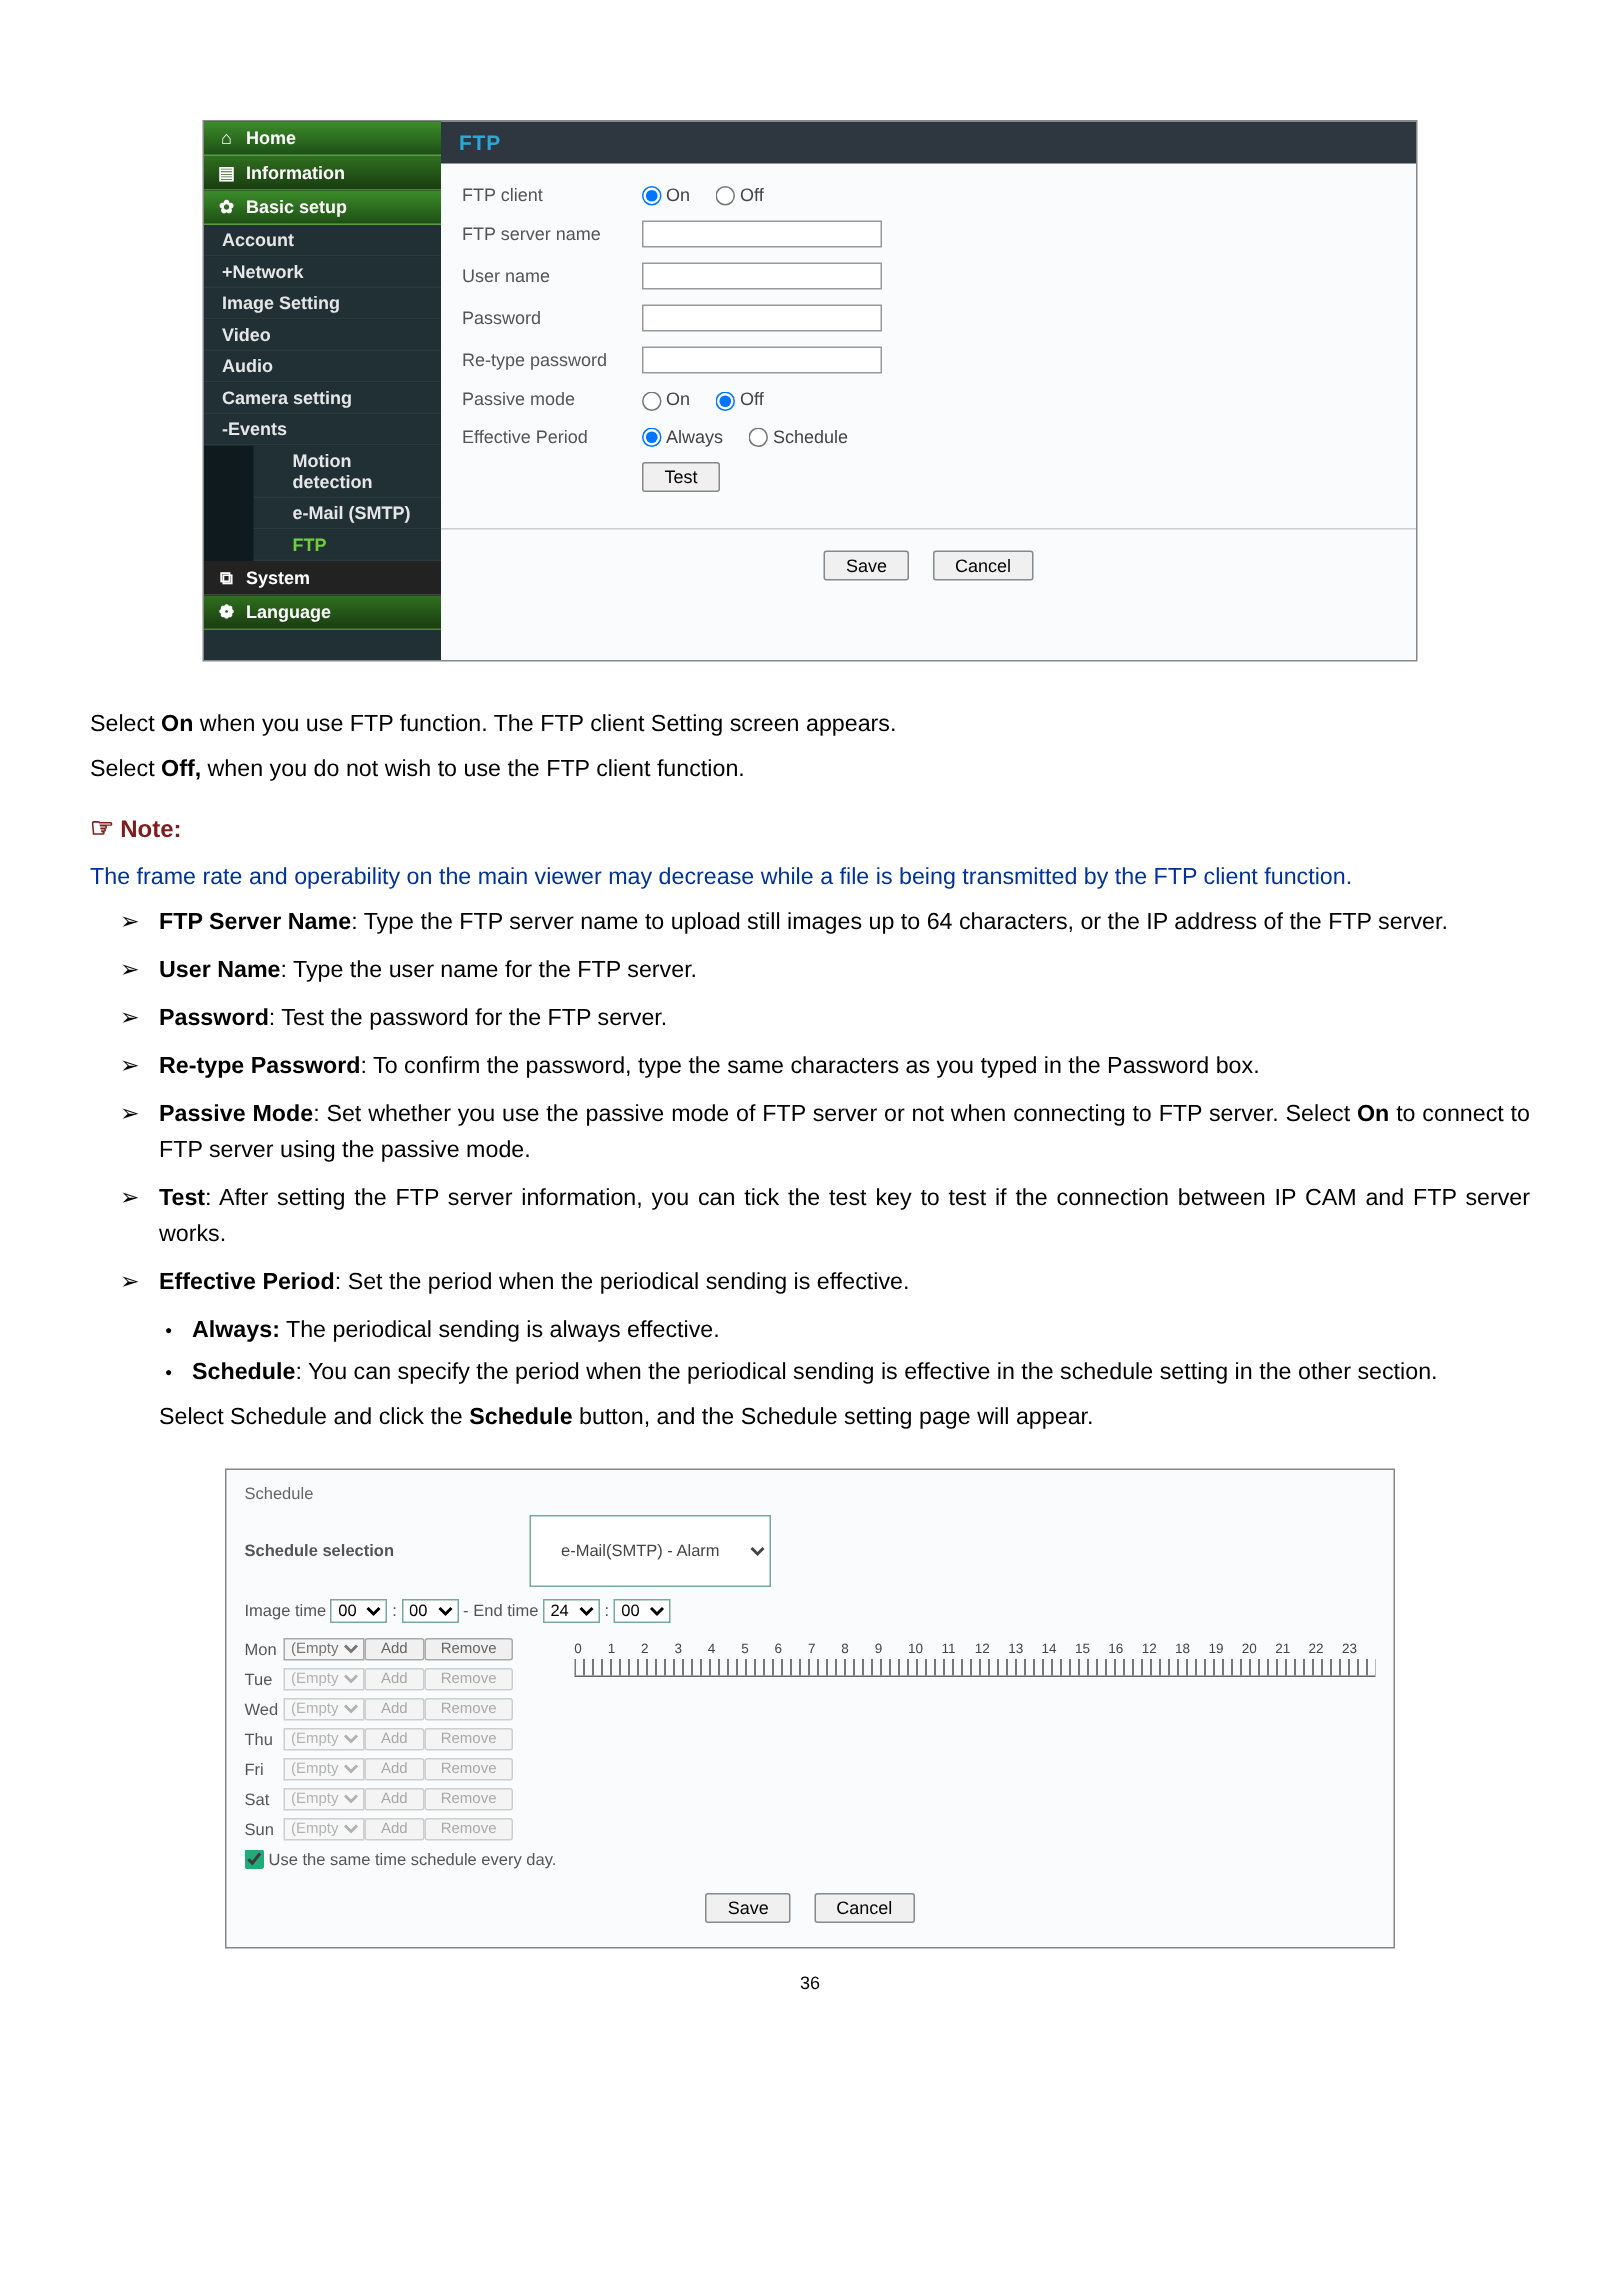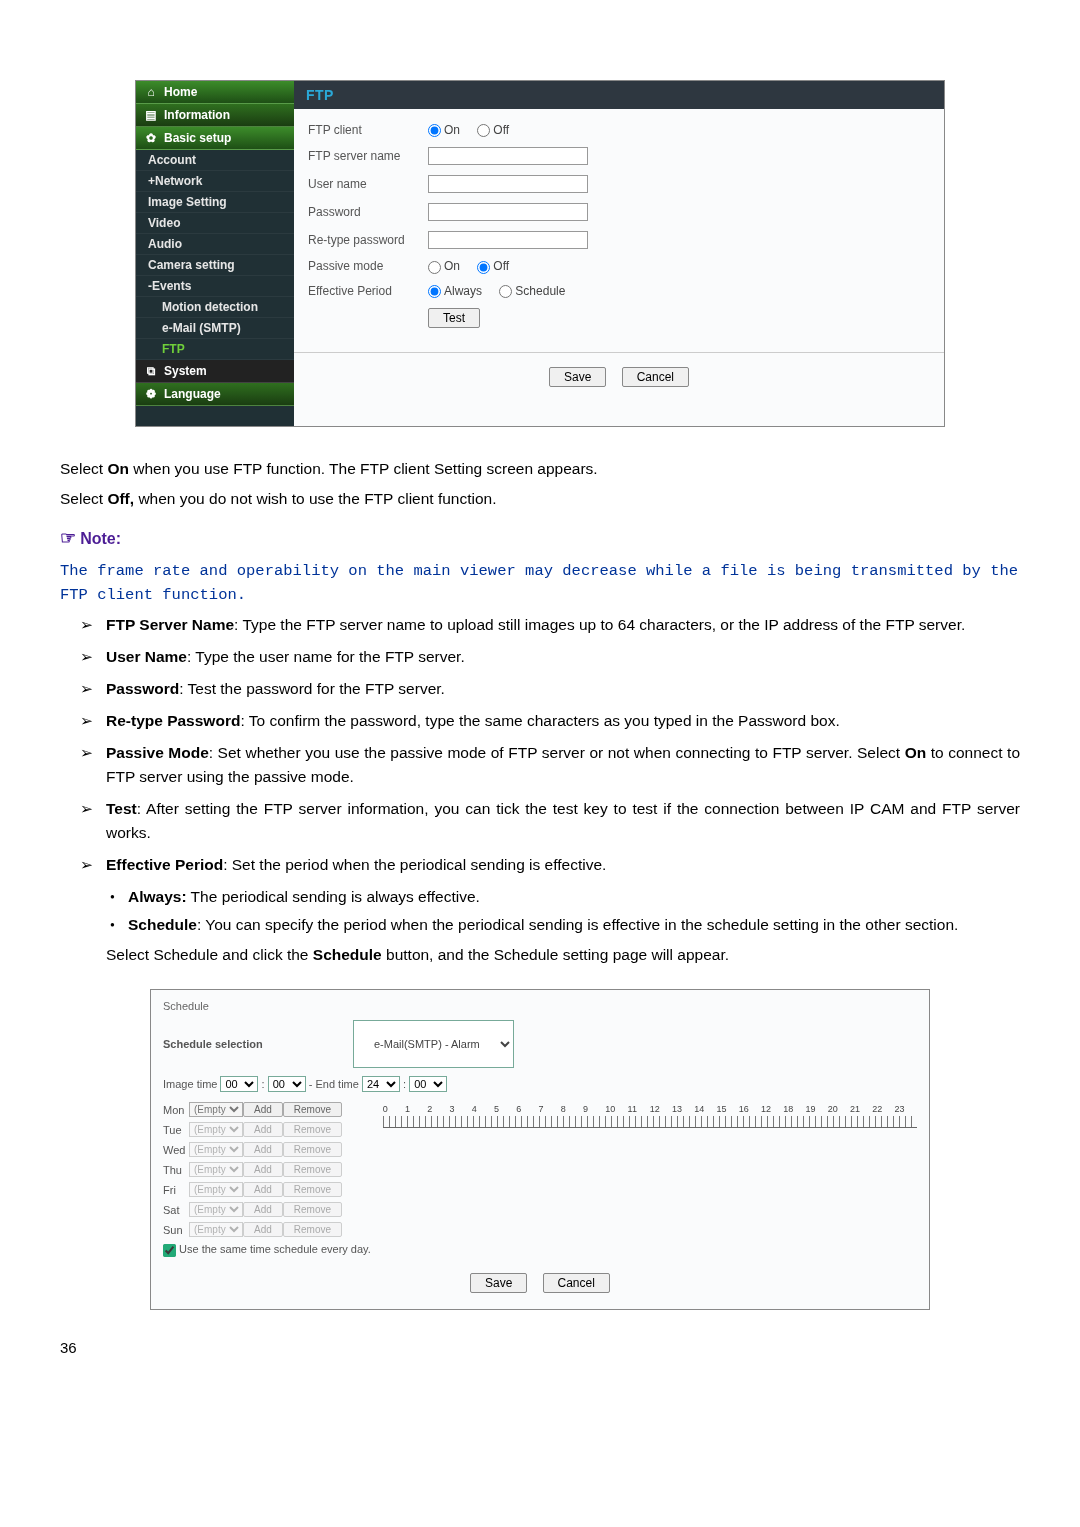--- a/index.html
+++ b/index.html
@@ -37,21 +37,21 @@
   .hdr.system  { background: #222; }
   .hdr.lang    { background: linear-gradient(#2f6f1f,#1a3d11); }
   .hdr .ico { width: 14px; height: 14px; display:inline-flex; align-items:center; justify-content:center; font-size:12px; }
   .sidebar .itm {
     padding: 3px 8px 3px 18px;
     color: #e6e6e6;
     background: #203035;
     border-bottom: 1px solid rgba(255,255,255,.05);
   }
   .sidebar .itm.bold { font-weight:bold; padding-left: 12px; }
-  .sidebar .itm.sub  { padding-left: 26px; }
+  .sidebar .itm.sub  { padding-left: 26px; margin-left: 33px; }
   .sidebar .itm.sel  { color: #6fcf3a; font-weight: bold; }
   .sidebar .spacer { background:#203035; height:20px; }
 
   .content {
     flex: 1;
     background: #fafbfc;
     font-size: 12px;
     color: #444;
   }
   .content .title-bar {
@@ -74,23 +74,23 @@
     border:1px solid #888; background:#f0f0f0; padding:2px 14px; border-radius:2px; font-size:12px;
   }
   .bottom-btns { text-align:center; padding: 14px 0 18px; }
   .bottom-btns button {
     border:1px solid #888; background:#f0f0f0; padding:2px 14px; border-radius:2px; font-size:12px; margin:0 6px;
   }
 
   
   .body-text { font-size: 15.5px; line-height: 1.55; }
   .body-text p { margin-bottom: 6px; }
-  .note-hdr { color:#4c1d95; font-weight:bold; margin:14px 0 6px; font-size:16px;}
+  .note-hdr { color:#7f1d1d; font-weight:bold; margin:14px 0 6px; font-size:16px;}
   .note-hdr .hand { font-size:18px; margin-right:4px; }
-  .note-body { color:#003399; margin-bottom:10px;font-family:Liberation Mono, monospace; }
+  .note-body { color:#003399; margin-bottom:10px; }
   ul.chev { list-style:none; padding-left: 46px; }
   ul.chev > li::before { content:"➢"; position:absolute; margin-left:-26px; }
   ul.chev > li { position:relative; margin-bottom:8px; text-align:justify;}
   ul.dot { list-style: none; padding-left: 68px; }
   ul.dot > li::before { content:"●"; font-size:8px; position:absolute; margin-left:-18px; top:6px;}
   ul.dot > li { position:relative; margin-bottom:4px; text-align:justify;}
 
   
   .sched-panel {
     width: 780px;
@@ -120,21 +120,21 @@
   .ruler .ticks { display:flex; font-size:9px; color:#444; }
   .ruler .ticks span { flex:1; text-align:left;}
   .ruler .scale { height:12px; background: repeating-linear-gradient(to right,#777 0 1px, transparent 1px 6px); border-bottom:1px solid #666; margin-top:2px;}
   .same-row { margin-top:6px; }
   .same-row input { vertical-align:middle; accent-color:#2a7;}
   .sched-bottom { text-align:center; margin-top:16px;}
   .sched-bottom button {
     border:1px solid #888; background:#f0f0f0; padding:2px 14px; border-radius:2px; font-size:12px; margin:0 6px;
   }
 
-  .page-num { margin-top:29px; font-size:15px;}
+  .page-num { text-align:center; margin-top:16px; font-size:12px;}
 </style>
 </head>
 <body>
 
 <div class="panel-outer">
   <div class="panel-row">
 
     <div class="sidebar">
       <div class="hdr home">
         <span class="ico">⌂</span>

